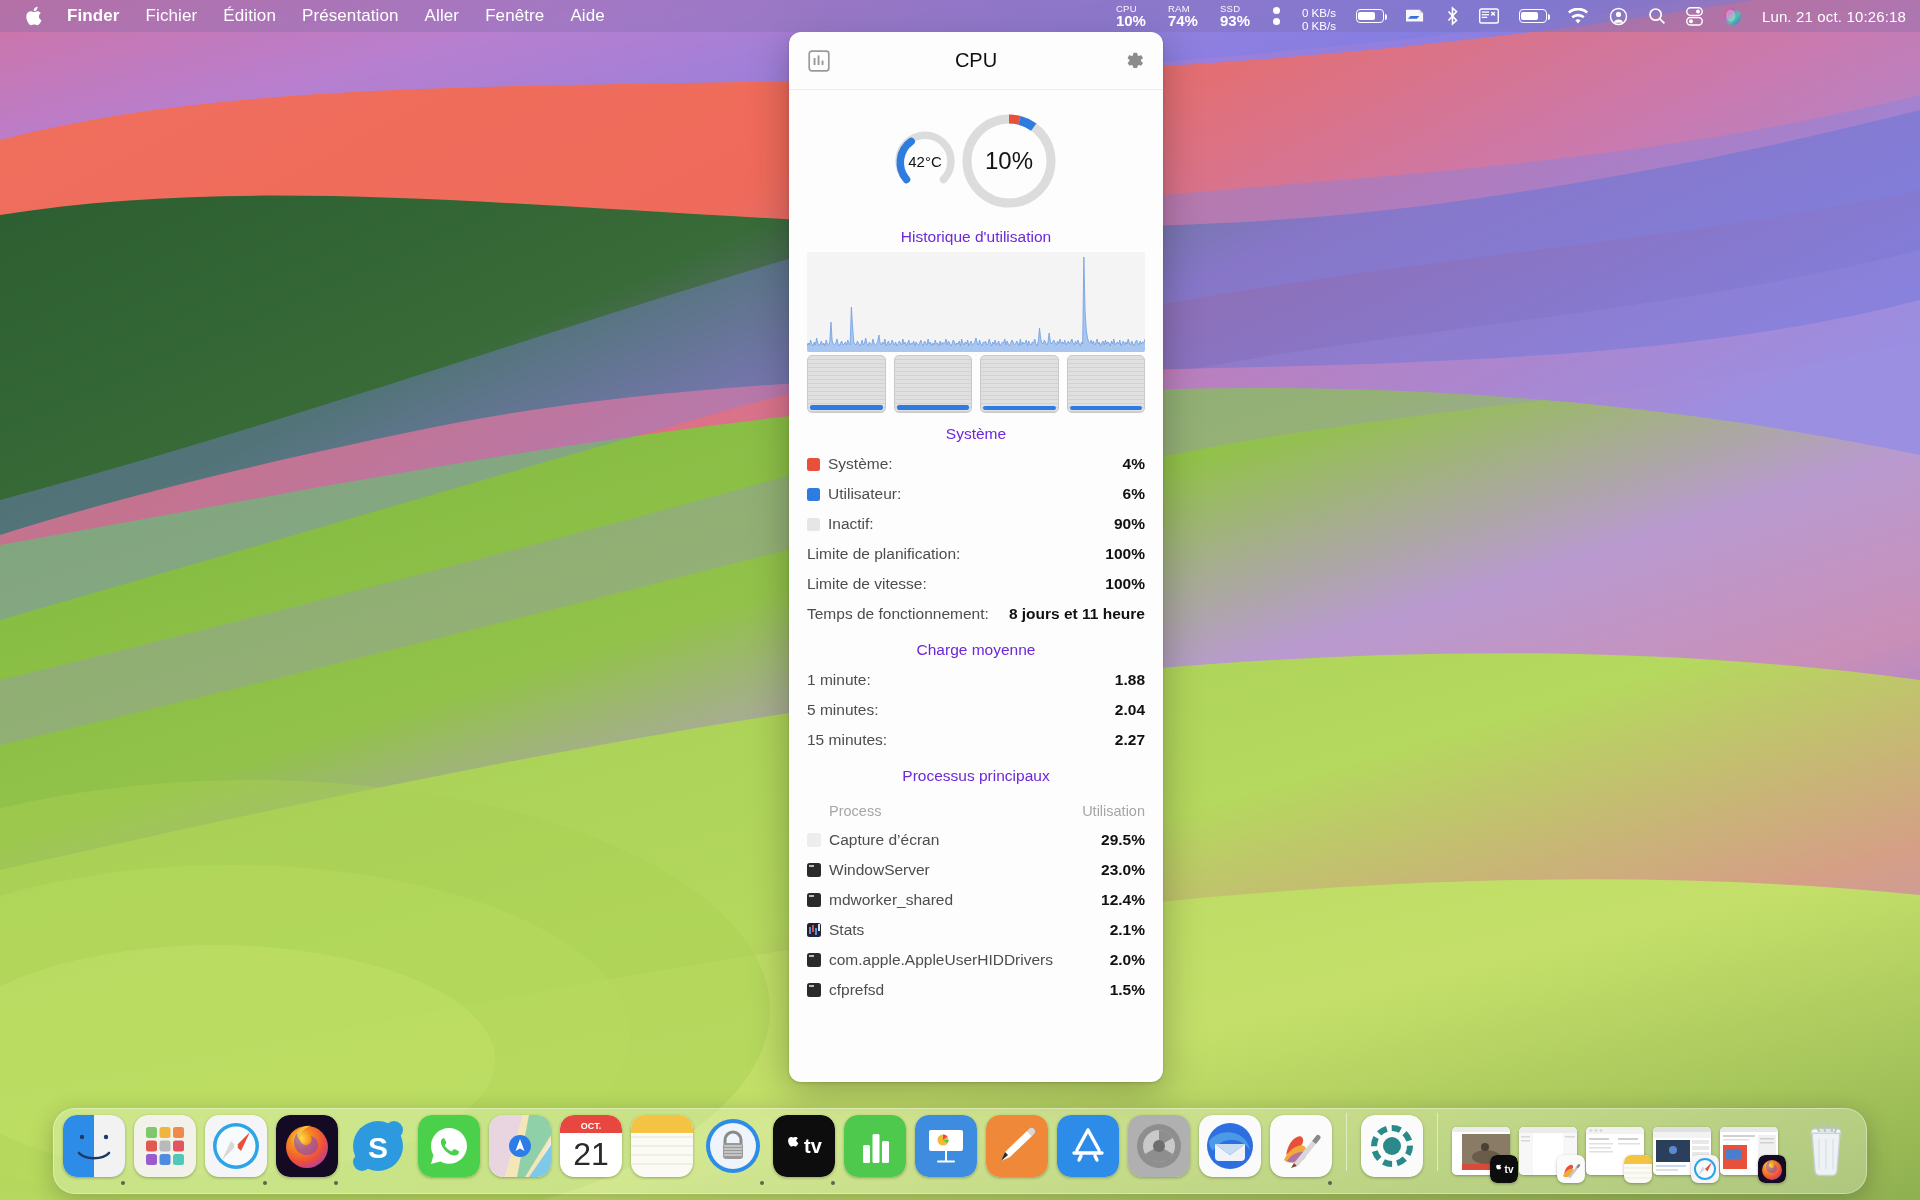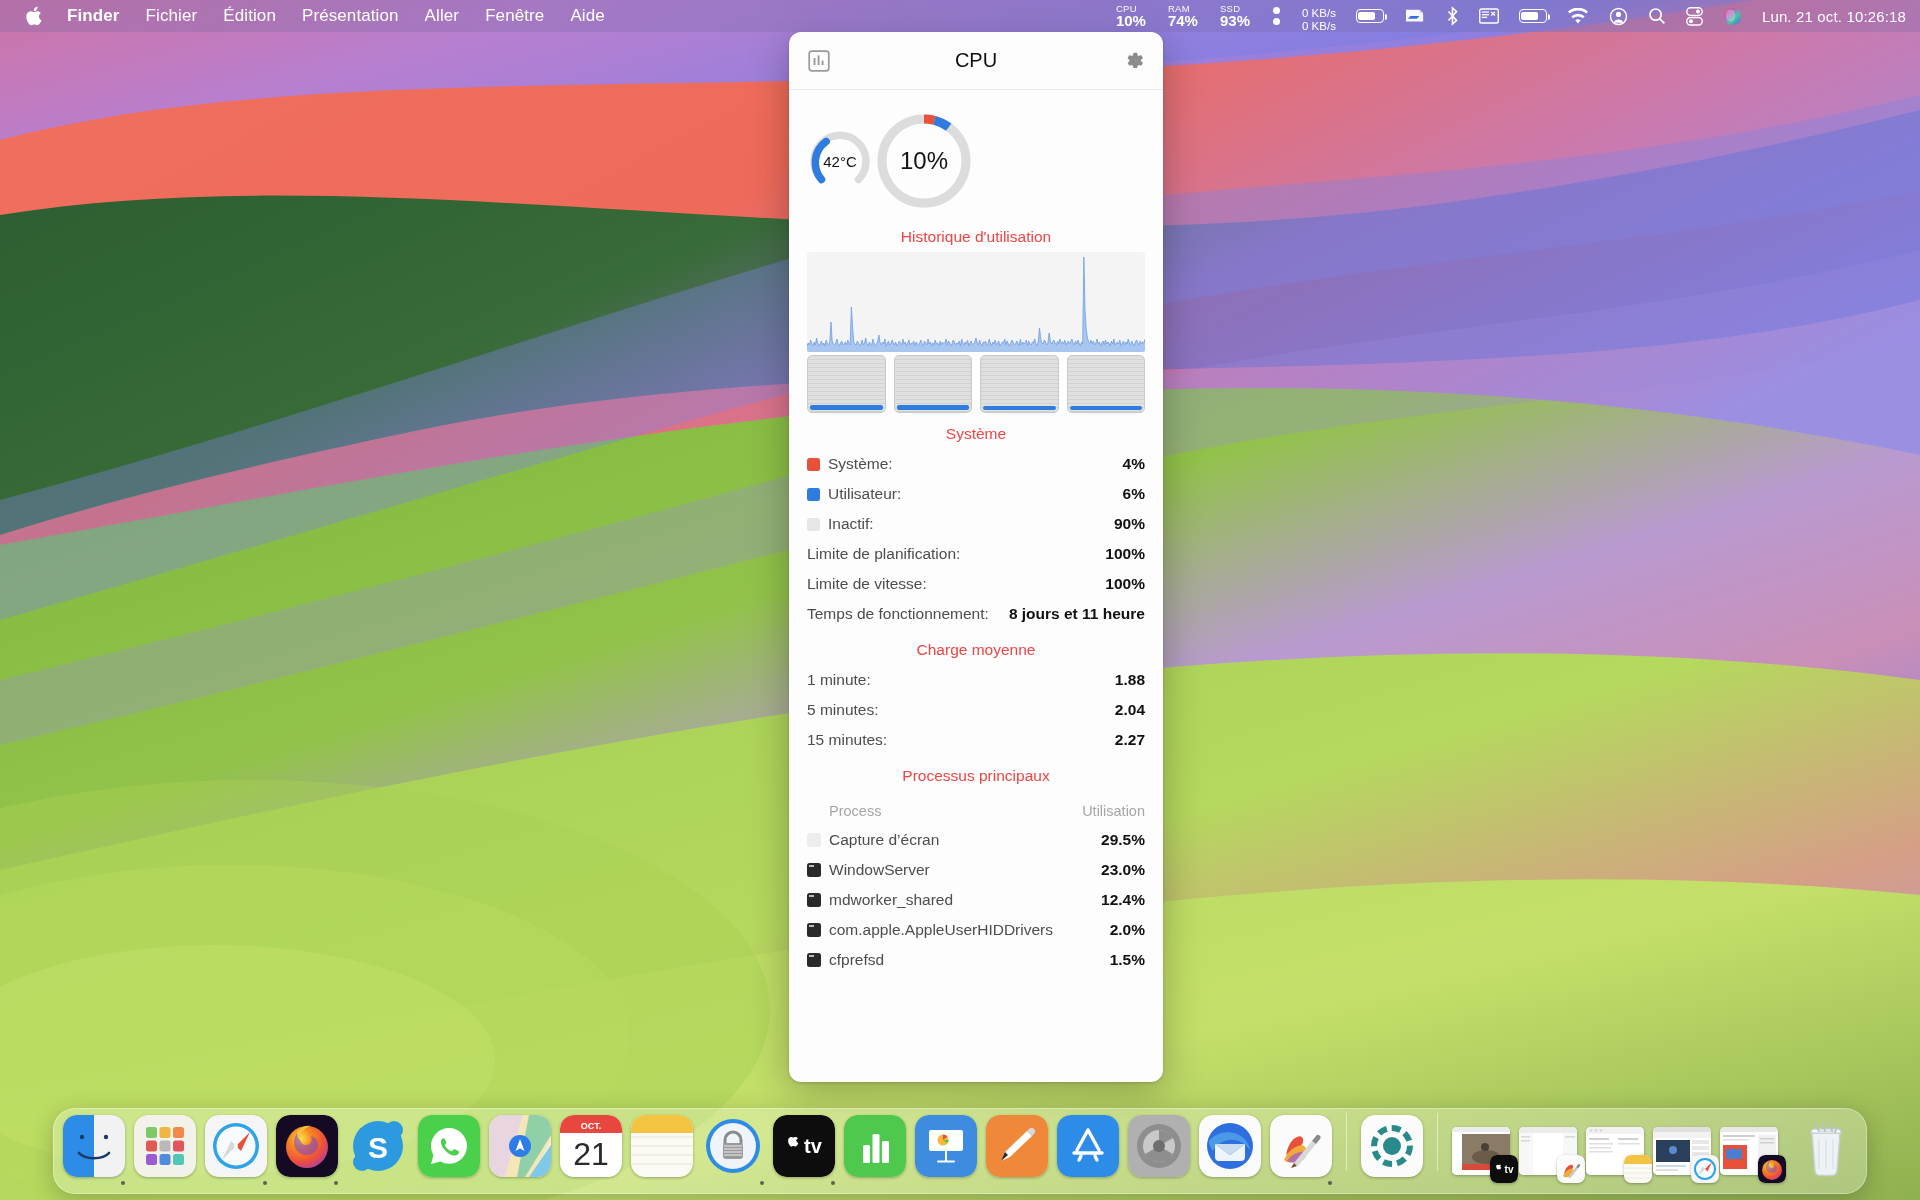--- a/index.html
+++ b/index.html
@@ -55,27 +55,27 @@
   }
   .p-title { position: absolute; left: 0; right: 0; text-align: center;
     font-size: 20px; color: #101010; pointer-events: none; }
   .hdr-btn { width: 26px; height: 26px; display: flex; align-items: center; justify-content: center;
     position: relative; z-index: 2; }
   .hdr-btn.right { margin-left: auto; }
 
   .p-body { flex: 1; overflow: hidden; padding: 0 18px; }
 
   
-  .gauges { display: flex; align-items: center; 
+  .gauges { display: flex; align-items: center; justify-content: center; 
     padding-top: 20px; padding-bottom: 4px; }
   .gauge { position: relative; display: flex; align-items: center; justify-content: center; }
   .gauge-label { position: absolute; font-size: 15px; color: #141414; font-weight: 400; }
   .gauge-label.big { font-size: 24px; }
 
-  .section-title { text-align: center; font-size: 15.5px; color: #ef4444; margin: 12px 0 6px; }
+  .section-title { text-align: center; font-size: 15.5px; color: #6d28d9; margin: 12px 0 6px; }
 
   
   .history { height: 100px; background: #f4f4f5; border-radius: 2px; overflow: hidden; position: relative; }
   .cores { display: flex; gap: 8px; margin-top: 3px; }
   .core {
     flex: 1; height: 58px; border: 1px solid #c9c9c9; border-radius: 5px;
     background: repeating-linear-gradient(to bottom, #e0e0e0 0px, #e0e0e0 3px, #d2d2d2 3px, #d2d2d2 4px);
     position: relative; overflow: hidden;
   }
   .core .bar { position: absolute; left: 2px; right: 2px; bottom: 2px;
@@ -430,20 +430,25 @@
         <span class="picon"></span>
         <span class="pname">WindowServer</span>
         <span class="pval">23.0%</span>
       </div>
       <div class="proc-row">
         <span class="picon"></span>
         <span class="pname">mdworker_shared</span>
         <span class="pval">12.4%</span>
       </div>
       <div class="proc-row">
+        <span class="picon stats"></span>
+        <span class="pname">Stats</span>
+        <span class="pval">2.1%</span>
+      </div>
+      <div class="proc-row">
         <span class="picon"></span>
         <span class="pname">com.apple.AppleUserHIDDrivers</span>
         <span class="pval">2.0%</span>
       </div>
       <div class="proc-row">
         <span class="picon"></span>
         <span class="pname">cfprefsd</span>
         <span class="pval">1.5%</span>
       </div>
     </div>

